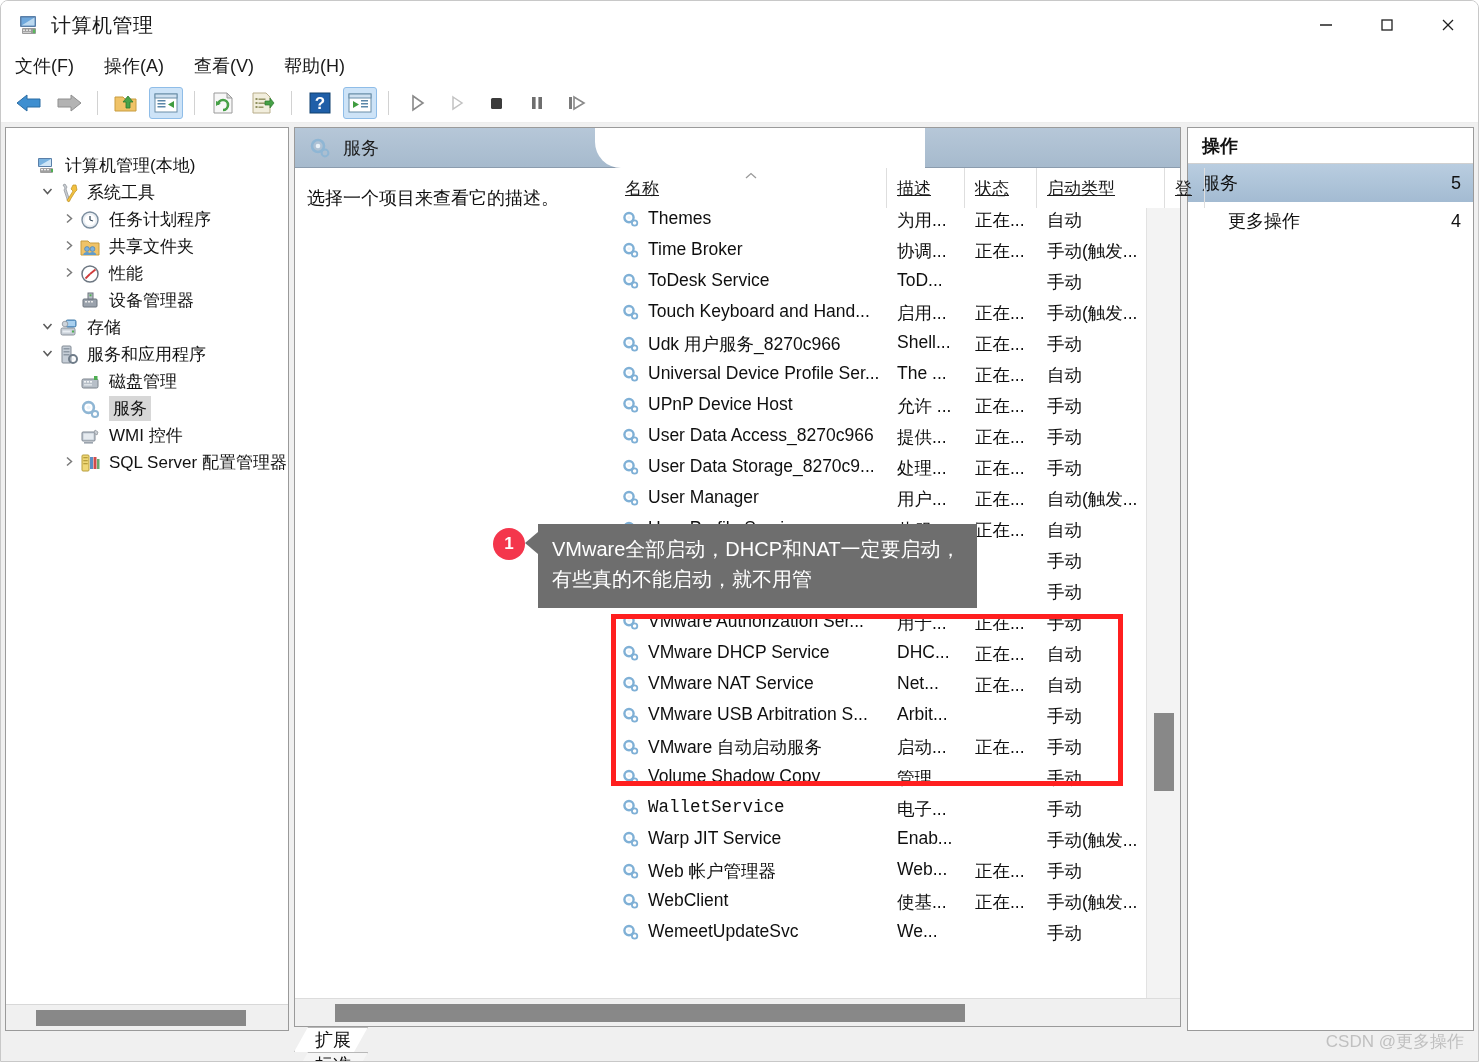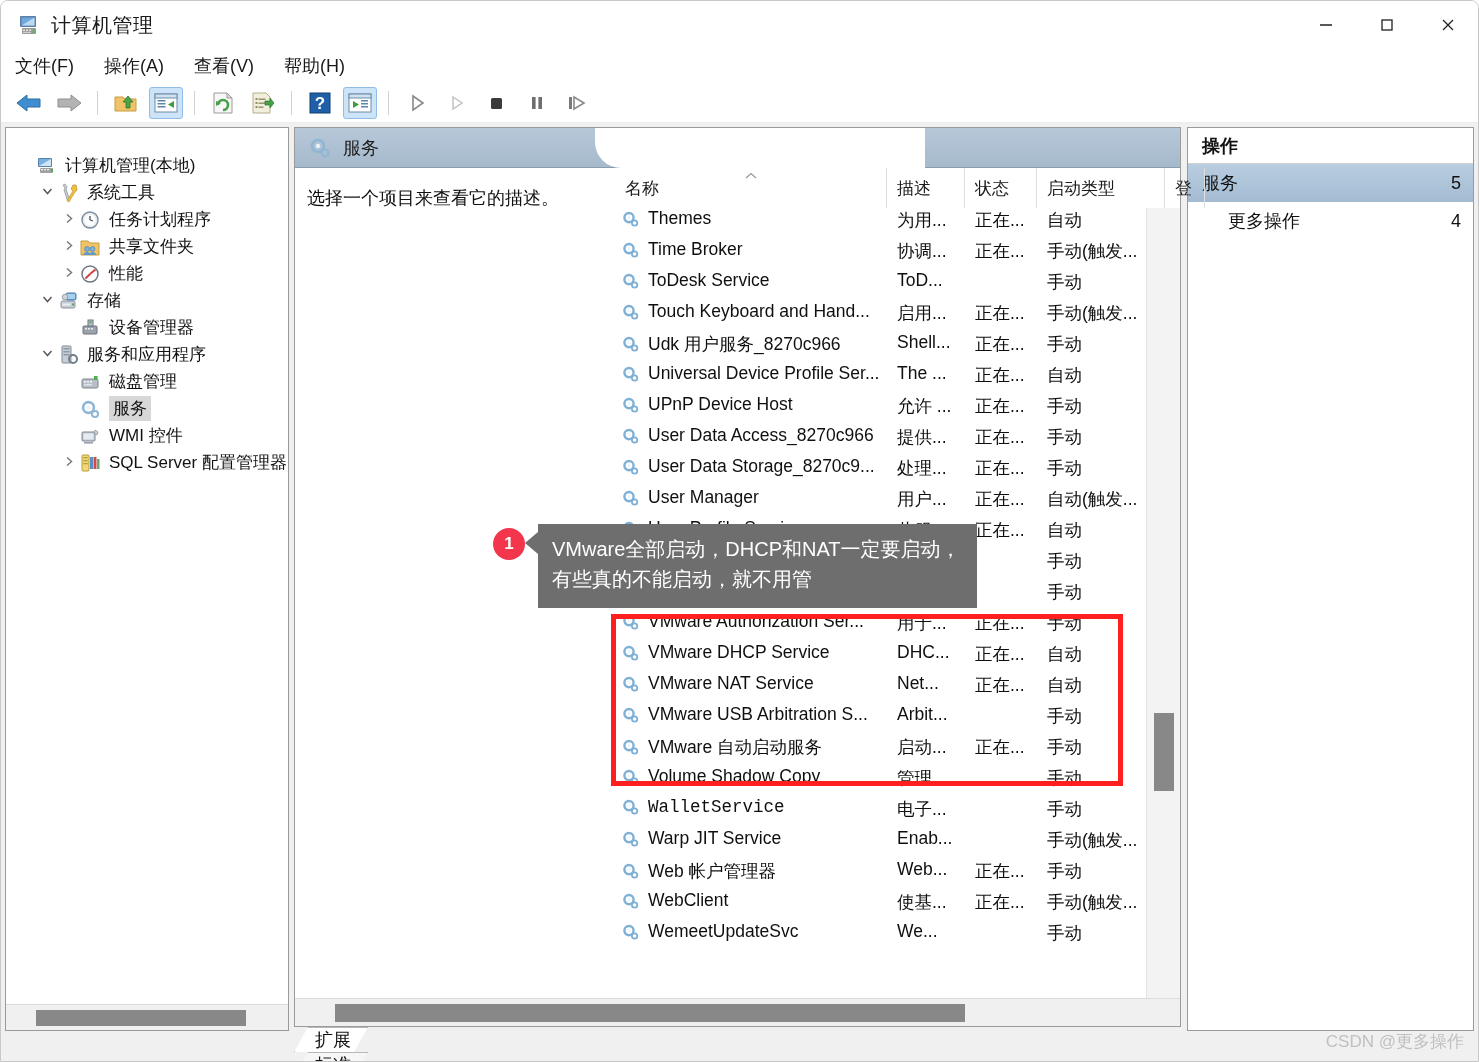--- a/index.html
+++ b/index.html
@@ -110,21 +110,21 @@
     width:320px; flex:none; padding:18px 14px 0 12px;
     font-size:18px; color:#101010; line-height:1.4;
   }
   #listpane { flex:1; min-width:0; display:flex; flex-direction:column; position:relative; }
 
   
   #lh { height:40px; display:flex; background:#ffffff; position:relative; }
   #lh .hc {
     font-size:17px; color:#1b1b1b; display:flex; align-items:center;
     border-right:1px solid #dedede; padding-left:10px; position:relative;
-    flex:none; overflow:hidden;
+    flex:none; overflow:hidden;text-decoration:underline;
   }
   #lh .hc .sortarrow {
     position:absolute; left:50%; top:3px; transform:translateX(-50%);
     font-size:11px; color:#888; line-height:1;
   }
   #lh .hpad { flex:1; border-right:none; }
 
   
   #rowsclip { flex:1; min-height:0; overflow:hidden; position:relative; }
   #rows { position:absolute; left:0; top:0; right:0; }
@@ -429,49 +429,49 @@
               </svg></span>
             <span class="tico">
               <svg class="icoimg" viewBox="0 0 22 20" width="22" height="20">
                 <circle cx="10" cy="10" r="8" fill="#ffffff" stroke="#6d7782" stroke-width="1.5"></circle>
                 <path d="M10 10 L15.5 5.5" stroke="#cf3a3a" stroke-width="1.8"></path>
                 <path d="M10 10 L5.5 14.5" stroke="#cf3a3a" stroke-width="1.8"></path>
               </svg>
             </span>
             <span class="tlabel">性能</span>
           </div>
+          <div class="tnode" style="padding-left: 52px;">
+            <span class="twist"></span>
+            <span class="tico">
+              <svg class="icoimg" viewBox="0 0 22 20" width="22" height="20">
+                <rect x="3" y="8" width="14" height="8" rx="1" fill="#9aa2ac" stroke="#6c747e"></rect>
+                <rect x="8" y="2" width="5" height="6" fill="#b8bfc7" stroke="#6c747e"></rect>
+                <rect x="5" y="10" width="2" height="1.5" fill="#eaeaea"></rect>
+                <rect x="8" y="10" width="2" height="1.5" fill="#eaeaea"></rect>
+                <rect x="11" y="10" width="2" height="1.5" fill="#eaeaea"></rect>
+                <rect x="9.5" y="3.3" width="2" height="2" fill="#4fae52"></rect>
+              </svg>
+            </span>
+            <span class="tlabel">设备管理器</span>
+          </div>
           <div class="tnode" style="padding-left: 30px;">
             <span class="twist"><svg width="13" height="13" viewBox="0 0 13 13">
                 <polyline points="2.5,4 6.5,8.5 10.5,4" fill="none" stroke="#5a5a5a" stroke-width="1.5"></polyline>
               </svg></span>
             <span class="tico">
               <svg class="icoimg" viewBox="0 0 22 20" width="22" height="20">
                 <rect x="3" y="10" width="14" height="7" rx="1.5" fill="#c7ced6" stroke="#8b939c"></rect>
                 <rect x="8" y="2" width="10" height="7" rx="1.5" fill="#6fa8dc" stroke="#4a7fa8"></rect>
                 <rect x="9" y="3" width="8" height="5" fill="#a8d0ef"></rect>
                 <rect x="4.5" y="12.5" width="8" height="2" fill="#e9eef3"></rect>
                 <rect x="14" y="12.5" width="2" height="2" fill="#4fae52"></rect>
                 <circle cx="7" cy="6" r="2.8" fill="#cdd4db" stroke="#8b939c" stroke-width=".8"></circle>
               </svg>
             </span>
             <span class="tlabel">存储</span>
-          </div>
-          <div class="tnode" style="padding-left: 52px;">
-            <span class="twist"></span>
-            <span class="tico">
-              <svg class="icoimg" viewBox="0 0 22 20" width="22" height="20">
-                <rect x="3" y="8" width="14" height="8" rx="1" fill="#9aa2ac" stroke="#6c747e"></rect>
-                <rect x="8" y="2" width="5" height="6" fill="#b8bfc7" stroke="#6c747e"></rect>
-                <rect x="5" y="10" width="2" height="1.5" fill="#eaeaea"></rect>
-                <rect x="8" y="10" width="2" height="1.5" fill="#eaeaea"></rect>
-                <rect x="11" y="10" width="2" height="1.5" fill="#eaeaea"></rect>
-                <rect x="9.5" y="3.3" width="2" height="2" fill="#4fae52"></rect>
-              </svg>
-            </span>
-            <span class="tlabel">设备管理器</span>
           </div>
           <div class="tnode" style="padding-left: 30px;">
             <span class="twist"><svg width="13" height="13" viewBox="0 0 13 13">
                 <polyline points="2.5,4 6.5,8.5 10.5,4" fill="none" stroke="#5a5a5a" stroke-width="1.5"></polyline>
               </svg></span>
             <span class="tico">
               <svg class="icoimg" viewBox="0 0 22 20" width="22" height="20">
                 <rect x="4" y="1" width="9" height="17" rx="1" fill="#c6ced7" stroke="#828b95"></rect>
                 <rect x="5.5" y="3" width="6" height="1.5" fill="#8d98a4"></rect>
                 <rect x="5.5" y="6" width="6" height="1.5" fill="#8d98a4"></rect>

